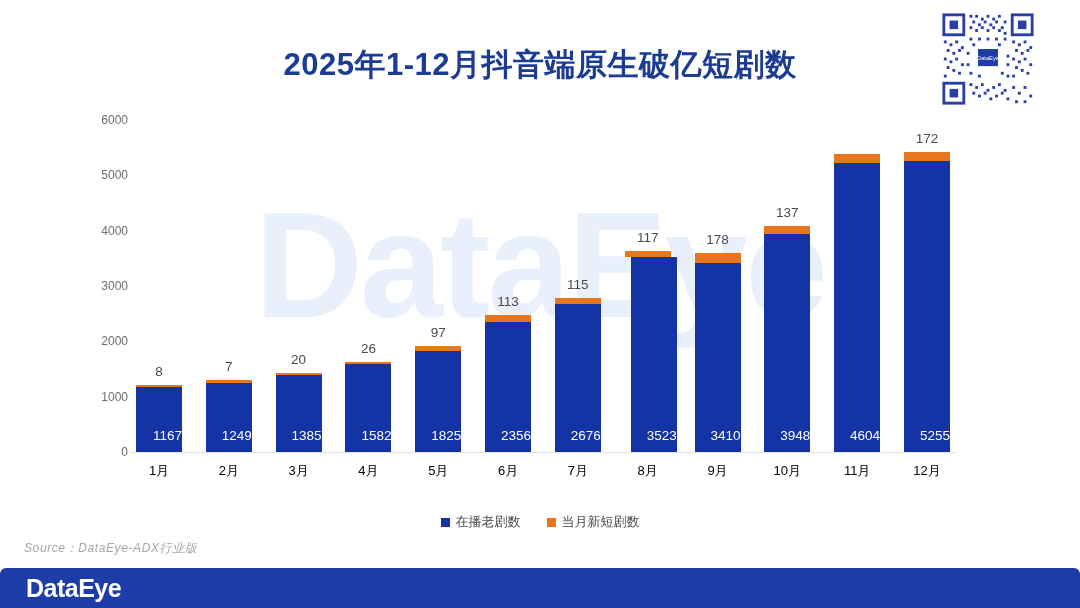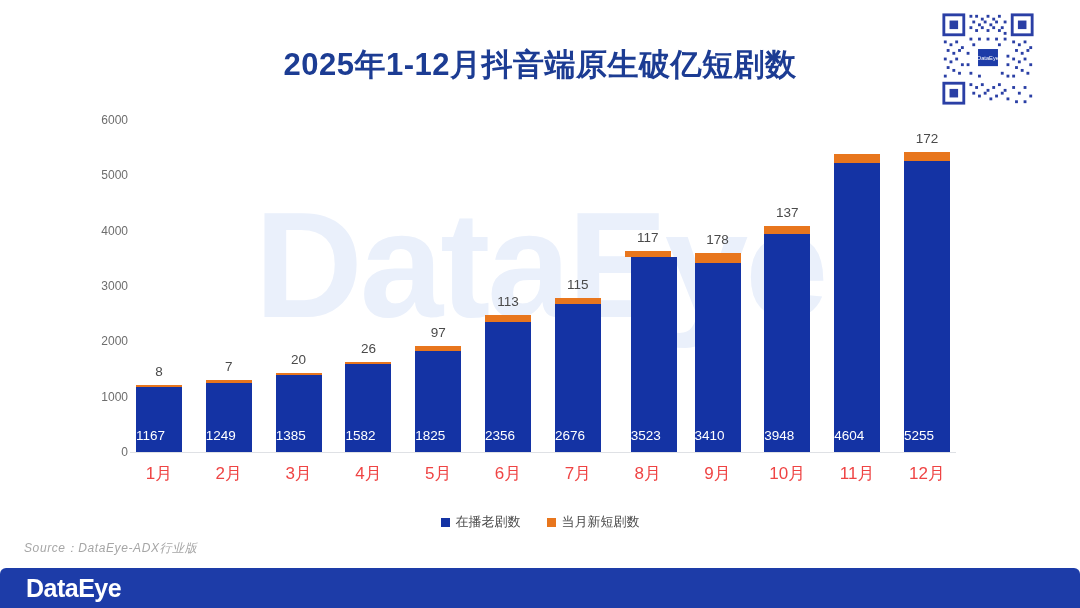--- a/index.html
+++ b/index.html
@@ -129,21 +129,21 @@
   .seg-old {
     width: 100%;
     background: #1433a4;
     position: relative;
   }
   .val-old {
     position: absolute;
     left: 0;
     right: 0;
     bottom: 9px;
-    text-align: left;
+    text-align: right;
     color: #ffffff;
     font-size: 13.5px;
     white-space: nowrap;
   }
   .val-new {
     position: absolute;
     left: -14px;
     right: -14px;
     text-align: center;
     font-size: 13.5px;
@@ -155,22 +155,22 @@
     position: absolute;
     left: 136px;
     top: 462px;
     width: 814px;
     display: flex;
     justify-content: space-between;
   }
   .xlabel {
     width: 46px;
     text-align: center;
-    font-size: 17px;
-    color: #ef4444;
+    font-size: 13px;
+    color: #000000;
     white-space: nowrap;
   }
 
   
   .legend {
     position: absolute;
     left: 0;
     top: 513px;
     width: 1080px;
     display: flex;

